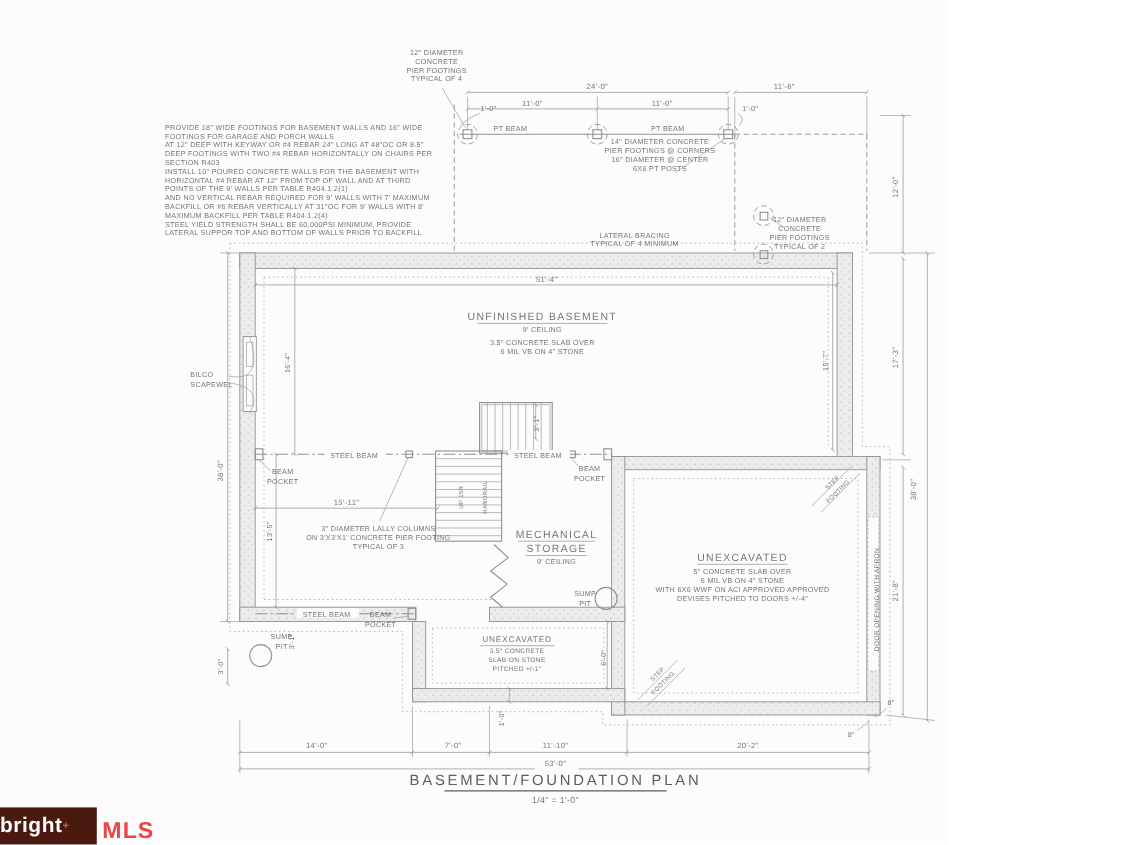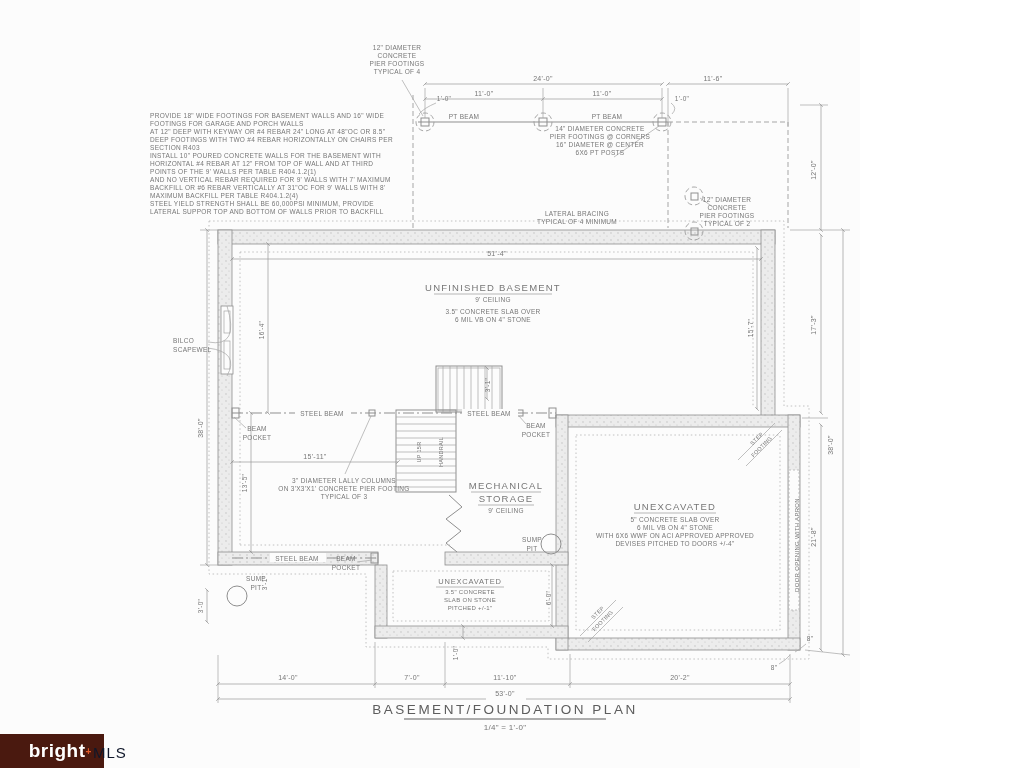--- a/index.html
+++ b/index.html
@@ -13,24 +13,24 @@
   .mid{text-anchor:middle;}
   .wall{fill:url(#stipple);stroke:#8f8f8f;stroke-width:.8;}
   .ln{stroke:#8f8f8f;stroke-width:1;fill:none;}
   .thin{stroke:#a5a5a5;stroke-width:.7;fill:none;}
   .dot{stroke:#b2b2b2;stroke-width:.8;fill:none;stroke-dasharray:1.5 2.6;}
   .dash{stroke:#9d9d9d;stroke-width:.9;fill:none;stroke-dasharray:5 3;}
   .beam{stroke:#8f8f8f;stroke-width:1;fill:none;stroke-dasharray:11 3 2 3;}
   .dim{stroke:#9a9a9a;stroke-width:.7;fill:none;}
   .halo{fill:#fcfcfc;}
   #wm-box{position:absolute;left:0;top:734px;width:88px;height:34px;background:#4a190f;
-          display:flex;align-items:center;justify-content:center;padding-left:16px;}
+          display:flex;align-items:center;}
   #wm-brand{color:#ffffff;font-weight:bold;font-size:19px;letter-spacing:.5px;}
   #wm-plus{color:#e05a2b;font-weight:bold;font-size:10px;vertical-align:super;}
-  #wm-mls{position:absolute;left:93px;top:744px;color:#0f172a;font-weight:normal;font-size:15px;letter-spacing:1px;}
+  #wm-mls{position:absolute;left:93px;top:744px;color:#ef4444;font-weight:bold;font-size:21px;letter-spacing:1px;}
 </style>
 </head>
 <body>
 
 <div id="stage">
 <svg width="1024" height="768" viewBox="0 0 1024 768">
   <defs>
     <pattern id="stipple" width="7" height="7" patternUnits="userSpaceOnUse">
       <rect width="7" height="7" fill="#ececec"></rect>
       <circle cx="2" cy="2" r=".7" fill="#bdbdbd"></circle>

